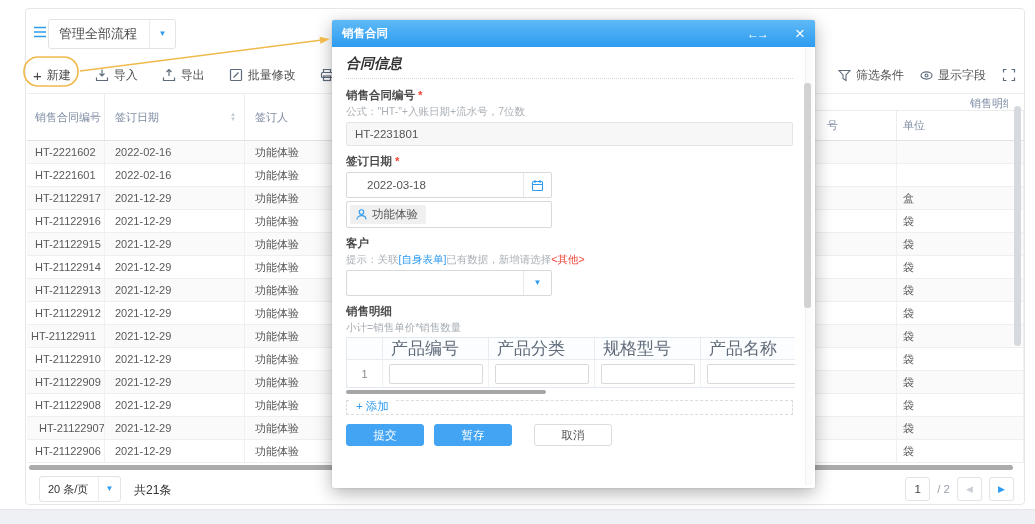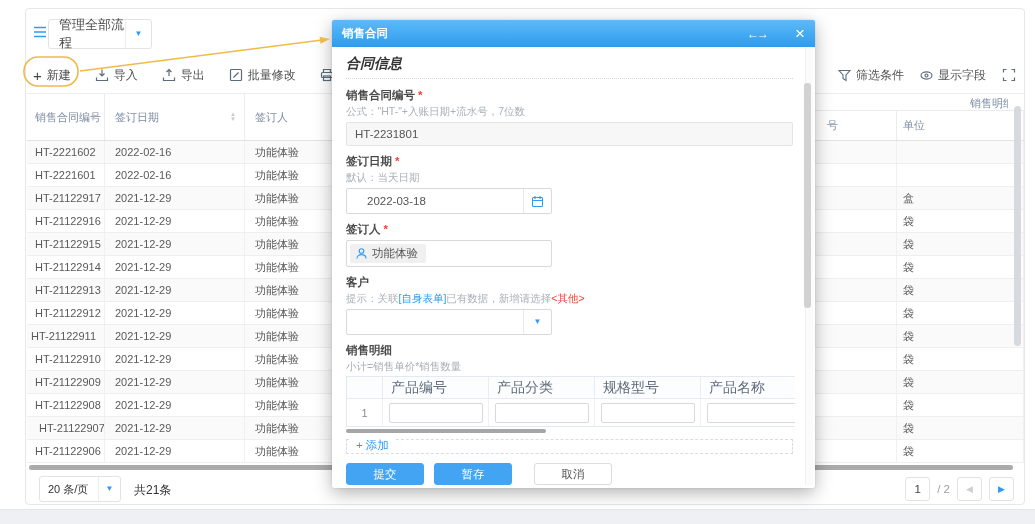--- a/index.html
+++ b/index.html
@@ -7,21 +7,21 @@
   body { font-family:"Liberation Sans","DejaVu Sans",sans-serif; }
   .page { position:relative; width:1035px; height:524px; background:#fff; overflow:hidden; }
   .bottom-strip { position:absolute; left:0; top:509px; width:1035px; height:15px; background:#eef0f3; border-top:1px solid #e4e6e9; }
 
   
   .panel { position:absolute; left:25px; top:8px; width:1000px; height:497px; background:#fff;
            border:1px solid #e7e7e7; border-radius:4px; }
 
   
   .menu-icon { position:absolute; left:6px; top:15px; width:16px; height:16px; color:#2e9bf0; cursor:pointer; }
-  .flow-select { position:absolute; left:22px; top:10px; width:104px; height:30px; border:1px solid #e3e3e3;
+  .flow-select { position:absolute; left:22px; top:10px; width:128px; height:30px; border:1px solid #e3e3e3;
                  border-radius:3px; display:flex; align-items:center; font-size:13px; color:#4a4a4a; cursor:pointer; }
   .flow-select .txt { flex:1; padding-left:10px; }
   .flow-select .caret-box { width:26px; height:100%; border-left:1px solid #ececec; display:flex; align-items:center; justify-content:center; }
   .caret { color:#2e9bf0; font-size:8px; line-height:1; }
 
   
   .toolbar { position:absolute; left:0; top:50px; width:100%; height:32px; display:flex; align-items:center; }
   .tbtn { display:flex; align-items:center; gap:5px; font-size:12px; color:#4d4d4d; cursor:pointer; margin-left:24px; white-space:nowrap; }
   .tbtn:first-child { margin-left:7px; }
   .tbtn .ticon { width:14px; height:14px; color:#5d6b7b; display:inline-flex; }
@@ -95,21 +95,21 @@
   .inp-group { margin-top:3px; width:206px; height:26px; border:1px solid #d9d9d9; border-radius:2px; display:flex; background:#fff; }
   .inp-group input { flex:1; border:none; outline:none; font-size:11.5px; color:#555; padding:0 8px; min-width:0; font-family:inherit; background:transparent;margin-left:12px; }
   .inp-suffix { width:28px; border-left:1px solid #e8e8e8; display:flex; align-items:center; justify-content:center; cursor:pointer; }
   .cal-icon, .person-icon { width:13px; height:13px; color:#2e9bf0; }
   .signer-box { margin-top:3px; width:206px; height:27px; border:1px solid #d9d9d9; border-radius:2px; display:flex; align-items:center; padding:0 3px; cursor:pointer; }
   .chip { display:flex; align-items:center; gap:4px; background:#f0f0f0; border-radius:2px; padding:2px 8px 2px 5px; font-size:11.5px; color:#555; }
 
   .detail-tbl { margin-top:2px; width:449px; overflow:hidden; border:1px solid #e3e9f1; border-right:none; }
   .dt-inner { width:462px; }
   .dt-hrow { display:flex; height:22px; background:#fcfdfe; border-bottom:1px solid #e7ecf3; }
-  .dt-hcell { font-size:14px; color:#5f6b7a; display:flex; align-items:center; padding-left:8px; border-right:1px solid #e7ecf3; width:106px; }
+  .dt-hcell { font-size:17px; color:#5f6b7a; display:flex; align-items:center; padding-left:8px; border-right:1px solid #e7ecf3; width:106px; }
   .dt-num { width:36px; justify-content:center; padding-left:0; }
   .dt-drow { display:flex; height:27px; align-items:center; }
   .dt-dcell { width:106px; display:flex; align-items:center; padding-left:6px; border-right:1px solid #eef2f7; height:100%; }
   .dt-dcell input { width:94px; height:20px; border:1px solid #d9d9d9; border-radius:2px; outline:none; font-family:inherit; }
   .dt-numcell { width:36px; justify-content:center; padding-left:0; font-size:11px; color:#888; }
   .dt-hscroll { margin-top:2px; width:200px; height:4px; background:#a6a6a6; border-radius:2px; cursor:pointer; }
 
   .add-row { position:relative; margin-top:6px; width:447px; height:15px; border:1px dashed #dcdcdc; }
   .add-link { position:absolute; left:4px; top:-2px; background:#fff; padding:0 5px; font-size:11.5px; color:#2e9bf0; cursor:pointer; white-space:nowrap; }
   .add-link .plus { margin-right:3px; }
@@ -420,37 +420,33 @@
       <div class="f-label">
         <span>销售合同编号</span><span class="req">*</span>
       </div>
       <div class="f-helper">公式："HT-"+入账日期+流水号，7位数</div>
       <input class="inp-readonly" readonly="" value="HT-2231801" style="">
 
       
       <div class="f-label">
         <span>签订日期</span><span class="req">*</span>
       </div>
-      <div class="f-helper">默认：当天日期</div>
       <div class="inp-group">
         <input value="2022-03-18" style="">
         <span class="inp-suffix">
           <span class="cal-icon">
             <svg viewBox="0 0 13 13" width="13" height="13" fill="none" stroke="currentColor" stroke-width="1.1">
               <rect x="1.5" y="2.5" width="10" height="9" rx="1"></rect>
                 <path d="M4 1v3M9 1v3M1.5 5.5h10"></path>
               </svg>
           </span>
         </span>
       </div>
 
       
-      <div class="f-label">
-        <span>签订人</span><span class="req">*</span>
-      </div>
       <div class="signer-box">
         <span class="chip">
           <span class="person-icon">
             <svg viewBox="0 0 13 13" width="13" height="13" fill="none" stroke="currentColor" stroke-width="1.1">
               <circle cx="6.5" cy="4" r="2.3"></circle>
                 <path d="M2 11.5c0-2.6 2-3.9 4.5-3.9s4.5 1.3 4.5 3.9"></path>
               </svg>
           </span>
           <span>功能体验</span>
         </span>

